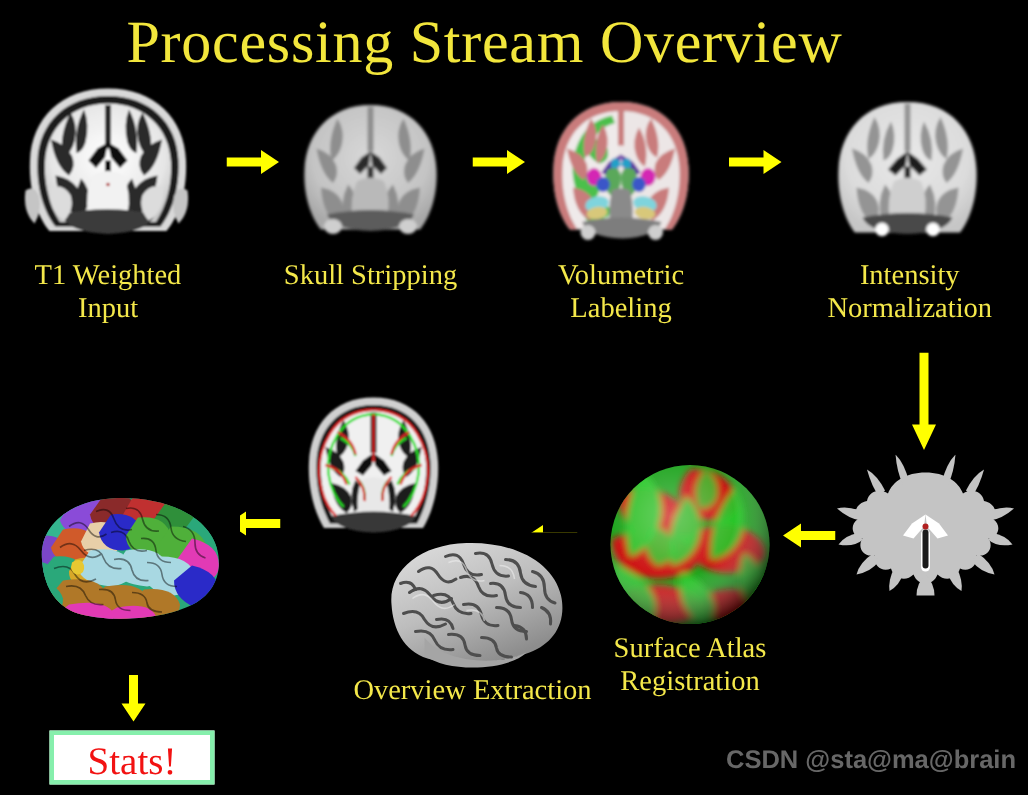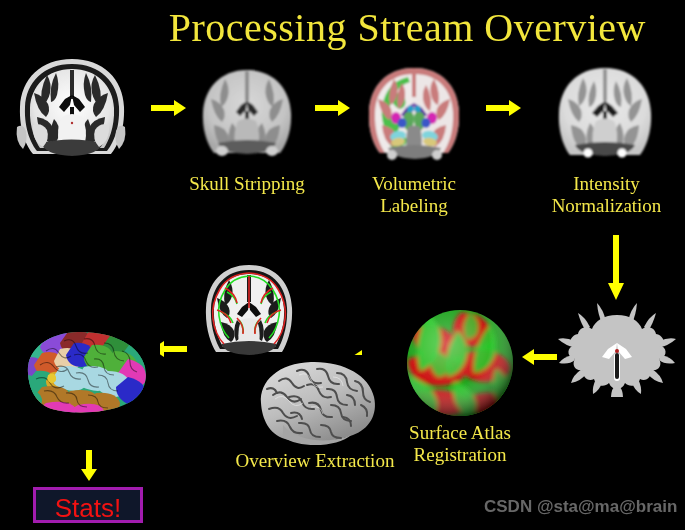--- a/index.html
+++ b/index.html
@@ -13,21 +13,21 @@
     height: 530px;
     background: #000000;
     overflow: hidden;
     font-family: "Liberation Serif", serif;
   }
   .title {
     position: absolute;
     left: 0;
     top: 2px;
     width: 646px;
-    text-align: right;
+    text-align: center;
     color: #f2e63c;
     font-family: "Liberation Serif", serif;
     font-size: 40px;
     font-weight: 400;
     letter-spacing: 0.5px;
     line-height: 52px;
     white-space: nowrap;
   }
   .label {
     position: absolute;
@@ -44,24 +44,24 @@
     overflow: hidden;
   }
   .panel svg { display: block; }
   
   .arrow {
     position: absolute;
   }
   .arrow svg { display: block; }
   .statsbox {
     position: absolute;
-    border: 3px solid #a21caf;
-    background: #0f172a;
+    border: 3px solid #86efac;
+    background: #ffffff;
     color: #f21212;
-    font-family: Liberation Sans, sans-serif;
+    font-family: Liberation Serif, serif;
     font-size: 26px;
     text-align: center;
     line-height: 30px;
     box-sizing: border-box;
   }
   .watermark {
     position: absolute;
     color: #8a8a8a;
     font-family: "Liberation Sans", sans-serif;
     font-size: 17px;
@@ -121,20 +121,22 @@
 
         <path d="M26 70 q9 -3 14 5 q3 9 -4 17 q-11 -6 -10 -22 Z" fill="#dcdcdc"></path>
         <path d="M102 70 q-9 -3 -14 5 q-3 9 4 17 q11 -6 10 -22 Z" fill="#dcdcdc"></path>
 
         <path d="M10 72 q6 -4 9 4 q2 10 -3 18 q-8 -8 -6 -22 Z" fill="#c5c5c5"></path>
         <path d="M118 72 q-6 -4 -9 4 q-2 10 3 18 q8 -8 6 -22 Z" fill="#c5c5c5"></path>
         <circle cx="65" cy="68" r="1.2" fill="#b03030"></circle>
       </g>
     </svg>
   </div>
+  <div class="label" style="left:7px; top:173px; width:130px;">T1 Weighted
+Input</div>
 
   <div class="arrow" style="left:151px; top:98px; width:36px; height:20px;">
     <svg width="36" height="20" viewBox="0 0 36 20">
       <path d="M0 7 L23 7 L23 2 L35 10 L23 18 L23 13 L0 13 Z" fill="#FFFF00"></path>
     </svg>
   </div>
 
   <div class="panel" style="left:192px; top:65px; width:110px; height:98px;">
     <svg width="110" height="98" viewBox="0 0 110 98">
       <defs>

